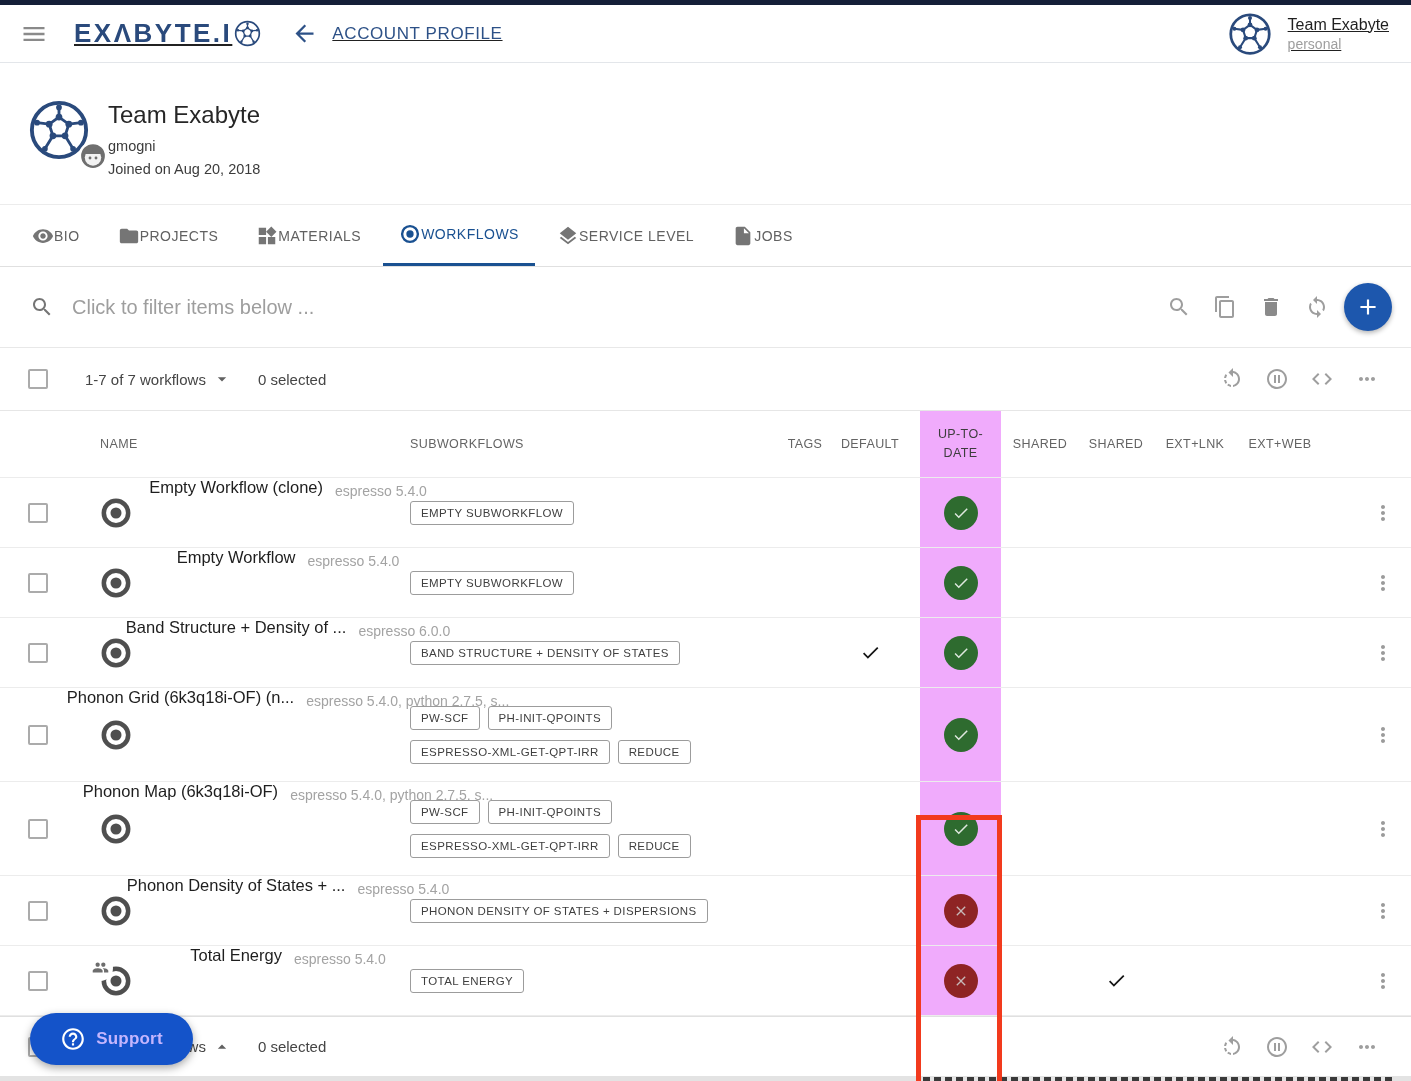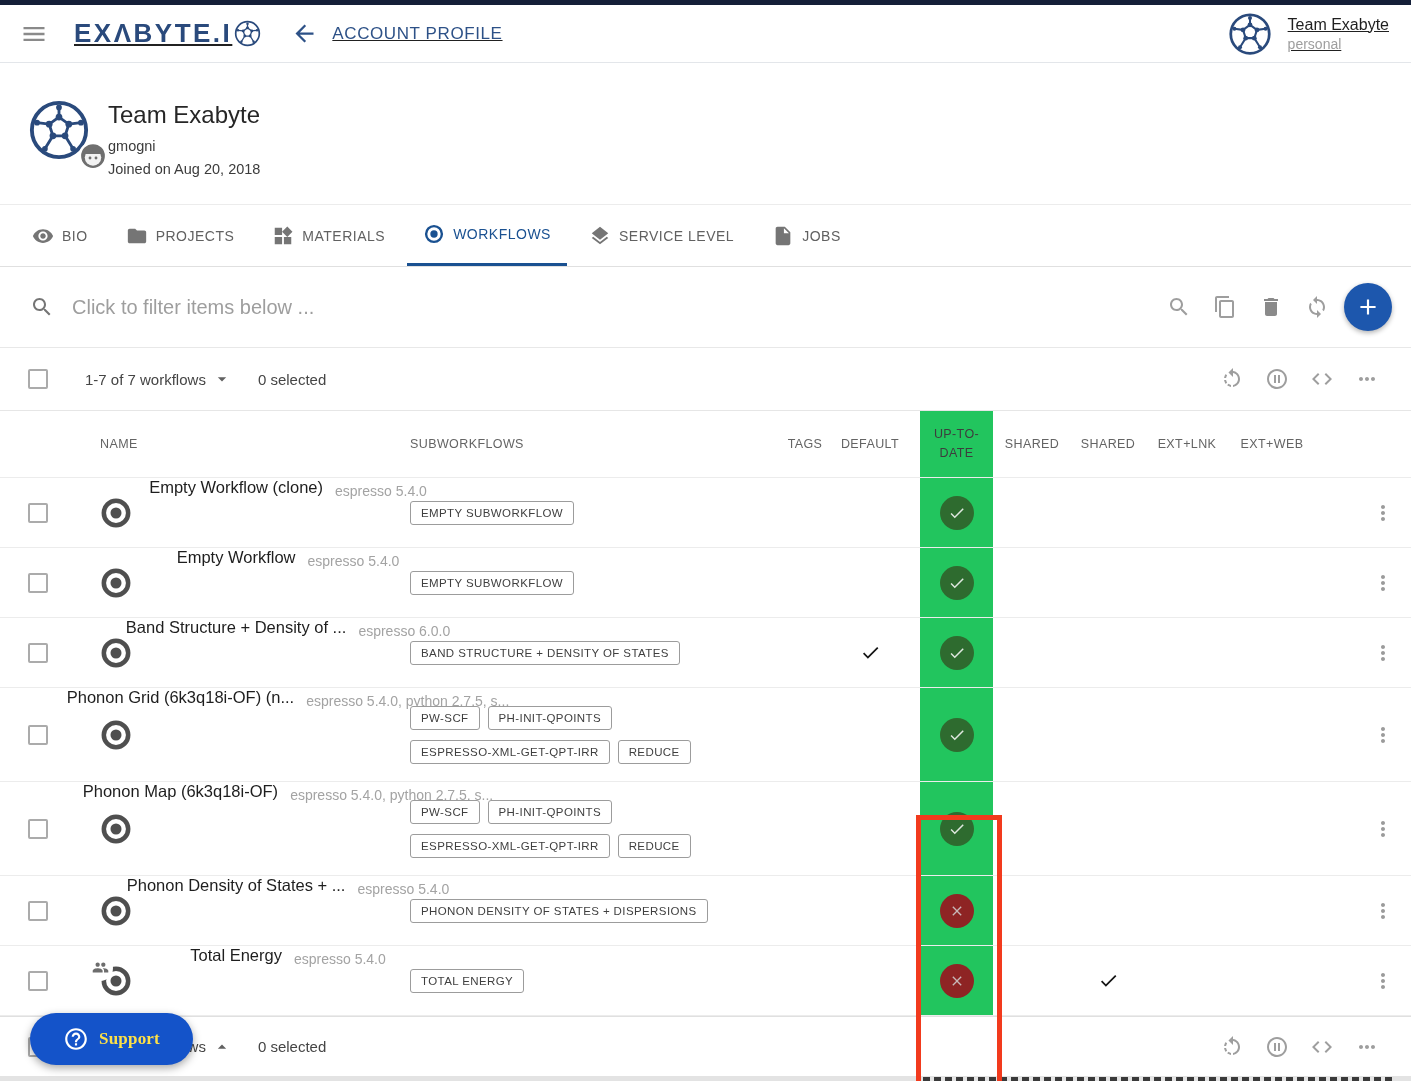--- a/index.html
+++ b/index.html
@@ -28,21 +28,21 @@
   .profile { height:142px; display:flex; align-items:flex-start; padding:36px 0 0 28px; border-bottom:1px solid #ececec; }
   .avatar-wrap { position:relative; width:62px; height:62px; }
   .face-badge { position:absolute; right:-18px; bottom:-10px; }
   .profile-texts { margin-left:18px; margin-top:2px; }
   .profile-name { font-size:24px; color:#262626; }
   .profile-username { font-size:14.5px; color:#3c3c3c; margin-top:9px; }
   .profile-joined { font-size:14.5px; color:#3c3c3c; margin-top:7px; }
 
   
   .tabs { height:62px; display:flex; align-items:stretch; padding-left:16px; border-bottom:1px solid #e0e0e0; }
-  .tab { display:flex; align-items:center; gap:8px; padding:0 16px; margin-right:6px; font-size:14px; font-weight:500;
+  .tab { display:flex; align-items:center; gap:0; padding:0 16px; margin-right:6px; font-size:14px; font-weight:500;
          letter-spacing:0.5px; color:#616161; border:none; background:none; cursor:pointer; }
   .tab.active { color:#1a5191; border-bottom:3px solid #1a5191; padding-bottom:0; }
   .tabs-spacer { flex:1; }
   .preferences { display:flex; align-items:center; gap:12px; padding:0 24px 0 16px; font-size:14px; font-weight:500;
                  letter-spacing:0.5px; color:#616161; border:none; background:none; cursor:pointer; }
 
   
   .filterbar { position:relative; height:80px; display:flex; align-items:center; padding-left:30px; }
   .filterbar .search-lead { display:flex; margin-right:18px; }
   .filter-input { border:none; outline:none; font-size:20px; color:#424242; width:620px; font-family:"Liberation Sans",sans-serif; }
@@ -65,21 +65,21 @@
   
   .table { position:relative; }
   .cell { display:flex; align-items:center; }
   .center { justify-content:center; }
   .c-check { width:88px; padding-left:28px; }
   .c-icon { width:56px; justify-content:center; }
   .c-name { width:266px; padding-left:22px; flex-direction:row; align-items:flex-start; justify-content:center;gap:12px; }
   .c-sub { width:360px; }
   .c-tags { width:70px; justify-content:center; }
   .c-def { width:80px; justify-content:center; padding-right:20px; }
-  .c-utd { width:73px; justify-content:center; background:#22c55e; align-self:stretch; }
+  .c-utd { width:81px; justify-content:center; background:#f0abfc; align-self:stretch; }
   .c-shared { width:78px; justify-content:center; }
   .c-public { width:74px; justify-content:center; }
   .c-extlnk { width:84px; justify-content:center; }
   .c-extweb { width:86px; justify-content:center; }
   .c-spacer { flex:1; }
   .c-menu { width:56px; justify-content:center; }
   .c-namehead { width:322px; padding-left:12px; }
 
   .thead { display:flex; height:68px; border-top:1px solid #e6e6e6; border-bottom:1px solid #ececec; }
   .th { font-size:12.5px; color:#646464; letter-spacing:0.4px; }
@@ -100,21 +100,21 @@
   .badge.fail { background:#8e2424; }
 
   
   .redbox { position:absolute; left:916px; top:405px; width:86px; height:618px; border:5px solid #f23a1d;
             pointer-events:none; z-index:6; }
 
   
   .support { position:absolute; left:30px; top:1013px; height:52px; width:163px; border-radius:26px; background:#1453c9;
              border:none; display:flex; align-items:center; justify-content:center; gap:10px; cursor:pointer;
              box-shadow:0 3px 8px rgba(0,0,0,0.35); z-index:20; }
-  .support-label { color:#fde047; font-size:17px; font-weight:700; letter-spacing:0.2px;font-family:Liberation Serif, serif; }
+  .support-label { color:#c4b5fd; font-size:17px; font-weight:700; letter-spacing:0.2px; }
 
   
   .footer { position:absolute; left:0; bottom:0; width:1411px; height:5px; background:#e3e3e3; }
   .footer-marks { position:absolute; right:18px; bottom:0; width:470px; height:4px;
                   background:repeating-linear-gradient(90deg,#3a3a3a 0 7px, transparent 7px 11px); }
 </style>
 </head>
 <body>
 
 <div class="screen">

